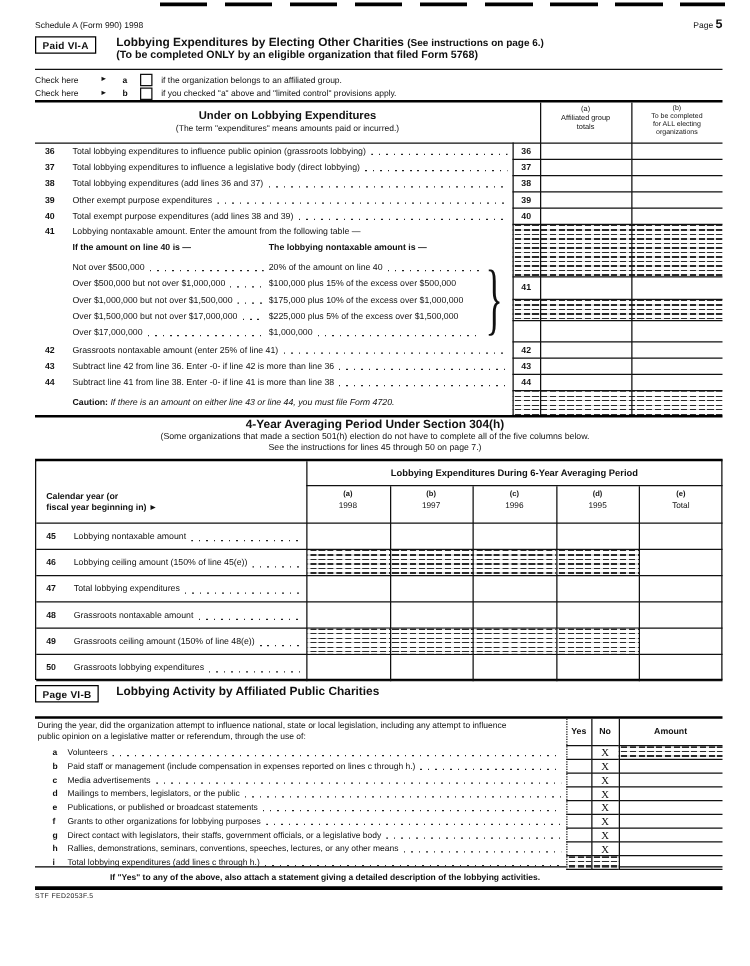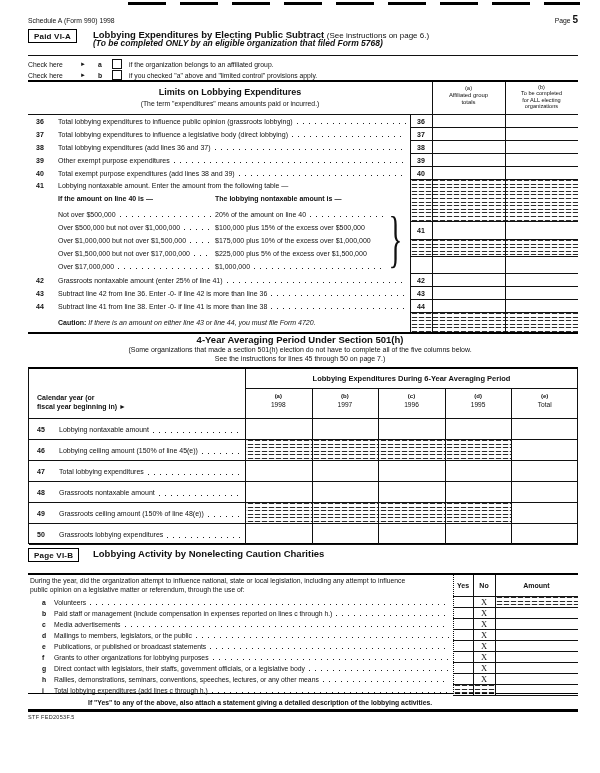--- a/index.html
+++ b/index.html
@@ -58,43 +58,43 @@
   <div class="abs" style="left:128px;top:2px;width:452px;height:3px;background:repeating-linear-gradient(90deg,#000 0 38px,transparent 38px 52px);"></div>
 
   <div class="abs" style="left:28px;top:17px;font-size:6.8px;">Schedule A (Form 990) 1998</div>
   <div class="abs" style="right:22px;top:14px;font-size:6.8px;">
     <span>Page</span>
     <span class="b" style="font-size:10px;">5</span>
   </div>
 
   <div class="abs badge" style="left:28px;top:29px;">Paid VI-A</div>
   <div class="abs" style="left:93px;top:29px;font-size:9.5px;white-space:nowrap;">
-    <span class="b">Lobbying Expenditures by Electing Public Subtract</span>
-    <span style="font-size:8px;">(See instructions on page 6.)</span>
-  </div>
-  <div class="abs b" style="left:93px;top:38px;font-size:8.5px;font-style:italic;">(To be completed ONLY by an eligible organization that filed Form 5768)</div>
+    <span class="b">Lobbying Expenditures by Electing Other Charities</span>
+    <span style="font-size:8px;font-weight:bold;">(See instructions on page 6.)</span>
+  </div>
+  <div class="abs b" style="left:93px;top:38px;font-size:8.5px;">(To be completed ONLY by an eligible organization that filed Form 5768)</div>
   <div class="hline" style="left:28px;top:55px;width:550px;"></div>
 
   <div class="abs" style="left:28px;top:59px;height:10px;display:flex;align-items:center;font-size:6.8px;">
     <span style="width:52px;">Check here</span>
     <span class="arrow">►</span>
     <span class="b" style="margin-left:12px;width:14px;">a</span>
     <span class="checkbox"></span>
     <span style="margin-left:7px;">if the organization belongs to an affiliated group.</span>
   </div>
   <div class="abs" style="left:28px;top:70px;height:10px;display:flex;align-items:center;font-size:6.8px;">
     <span style="width:52px;">Check here</span>
     <span class="arrow">►</span>
     <span class="b" style="margin-left:12px;width:14px;">b</span>
     <span class="checkbox"></span>
     <span style="margin-left:7px;">if you checked "a" above and "limited control" provisions apply.</span>
   </div>
 
   <div id="limits" class="abs">
-    <div class="abs b" style="left:0;top:5px;width:404px;text-align:center;font-size:9px;">Limits on Lobbying Expenditures</div>
+    <div class="abs b" style="left:0;top:5px;width:404px;text-align:center;font-size:9px;">Under on Lobbying Expenditures</div>
     <div class="abs" style="left:0;top:18px;width:404px;text-align:center;font-size:6.8px;">(The term "expenditures" means amounts paid or incurred.)</div>
 
     <div class="abs colhead" style="left:404px;top:3px;width:73px;">
       <div>(a)</div>
       <div>Affiliated group</div>
       <div>totals</div>
     </div>
     <div class="abs colhead" style="left:477px;top:2px;width:73px;font-size:5.6px;">
       <div>(b)</div>
       <div>To be completed</div>
@@ -265,21 +265,21 @@
       <span class="b">Caution:</span>
       <span class="i">If there is an amount on either line 43 or line 44, you must file Form 4720.</span>
     </div>
     <div class="abs hatch" style="left:382px;top:231px;width:168px;height:19px;"></div>
 
     <div class="vline" style="left:382px;top:32px;height:218px;"></div>
     <div class="vline" style="left:404px;top:0;height:250px;"></div>
     <div class="vline" style="left:477px;top:0;height:250px;"></div>
   </div>
 
-  <div class="abs b" style="left:0;top:334px;width:600px;text-align:center;font-size:9.5px;">4-Year Averaging Period Under Section 501(h)</div>
+  <div class="abs b" style="left:0;top:334px;width:600px;text-align:center;font-size:9.5px;">4-Year Averaging Period Under Section 304(h)</div>
   <div class="abs" style="left:0;top:346px;width:600px;text-align:center;font-size:7px;">(Some organizations that made a section 501(h) election do not have to complete all of the five columns below.</div>
   <div class="abs" style="left:0;top:355px;width:600px;text-align:center;font-size:7px;">See the instructions for lines 45 through 50 on page 7.)</div>
 
   <div id="avg" class="abs">
     <div class="abs b" style="left:216px;top:0;width:333px;height:20px;border-bottom:1px solid #111;box-sizing:border-box;display:flex;align-items:center;justify-content:center;font-size:7.5px;">Lobbying Expenditures During 6-Year Averaging Period</div>
     <div class="abs b" style="left:8px;top:24px;font-size:7px;line-height:1.35;">
       <div>Calendar year (or</div>
       <div>fiscal year beginning in) ►</div>
     </div>
     <div class="abs" style="left:216px;top:20px;width:333px;height:29px;display:flex;" id="avg-cols">
@@ -381,21 +381,21 @@
       </div>
 
     <div class="vline" style="left:216px;top:0;height:176px;"></div>
     <div class="vline" style="left:283px;top:20px;height:156px;"></div>
     <div class="vline" style="left:349px;top:20px;height:156px;"></div>
     <div class="vline" style="left:416px;top:20px;height:156px;"></div>
     <div class="vline" style="left:482px;top:20px;height:156px;"></div>
   </div>
 
   <div class="abs badge" style="left:28px;top:548px;">Page VI-B</div>
-  <div class="abs b" style="left:93px;top:548px;font-size:9.5px;white-space:nowrap;">Lobbying Activity by Nonelecting Caution Charities</div>
+  <div class="abs b" style="left:93px;top:548px;font-size:9.5px;white-space:nowrap;">Lobbying Activity by Affiliated Public Charities</div>
 
   <div id="pbt" class="abs">
     <div class="abs" style="left:2px;top:2px;width:420px;font-size:6.8px;line-height:1.3;">
       <div>During the year, did the organization attempt to influence national, state or local legislation, including any attempt to influence</div>
       <div>public opinion on a legislative matter or referendum, through the use of:</div>
     </div>
     <div class="abs b" style="left:425px;top:0;width:20px;height:22px;display:flex;align-items:center;justify-content:center;font-size:7px;border-bottom:1px solid #111;box-sizing:border-box;">Yes</div>
     <div class="abs b" style="left:445px;top:0;width:22px;height:22px;display:flex;align-items:center;justify-content:center;font-size:7px;border-bottom:1px solid #111;box-sizing:border-box;">No</div>
     <div class="abs b" style="left:467px;top:0;width:83px;height:22px;display:flex;align-items:center;justify-content:center;font-size:7px;border-bottom:1px solid #111;box-sizing:border-box;">Amount</div>
     <div class="abs" style="left:0;top:22px;width:550px;" id="pb-rows">

